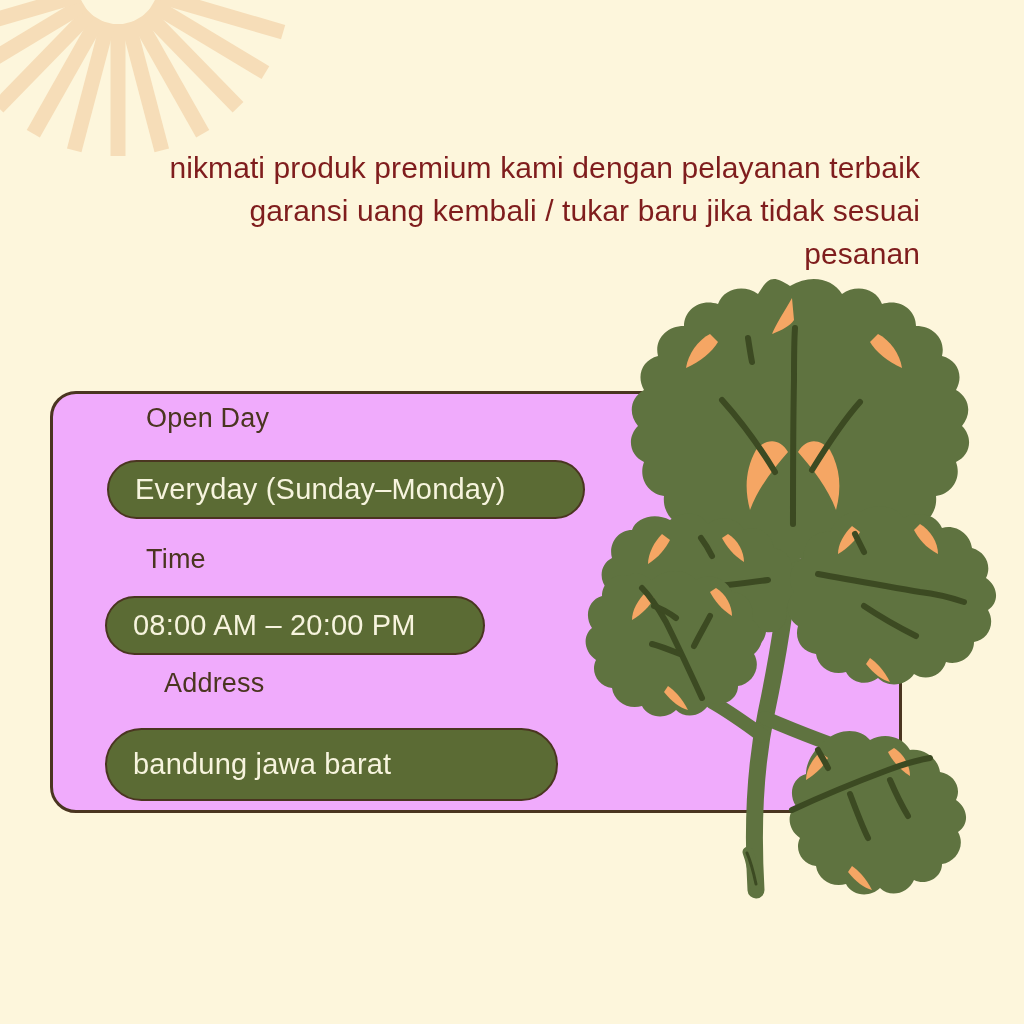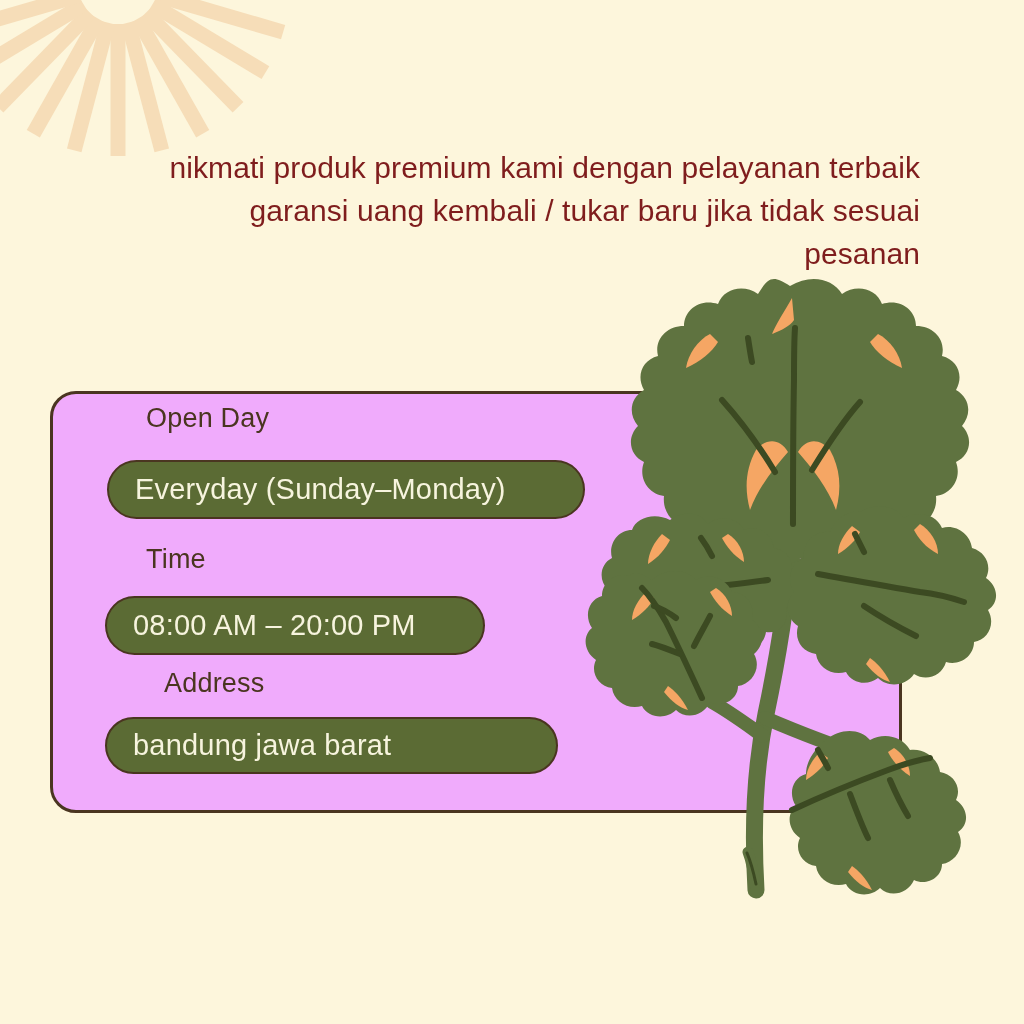--- a/index.html
+++ b/index.html
@@ -97,21 +97,21 @@
   }
 
   
   #label-open-day { left: 93px;  top: 9px;  }
   #pill-open-day  { left: 54px;  top: 66px;  width: 478px; height: 59px; }
 
   #label-time     { left: 93px;  top: 142px; margin-top: 8px; }
   #pill-time      { left: 52px;  top: 202px; width: 380px; height: 59px; text-align: right; }
 
   #label-address  { left: 83px;  top: 274px; margin-left: 28px; }
-  #pill-address   { left: 52px;  top: 323px; width: 453px; height: 57px; align-items: center; }
+  #pill-address   { left: 52px;  top: 334px; width: 453px; height: 73px; align-items: center; }
 
   
   #plant {
     position: absolute;
     left: 560px;
     top: 262px;
     width: 464px;
     height: 648px;
     pointer-events: none;
   }

